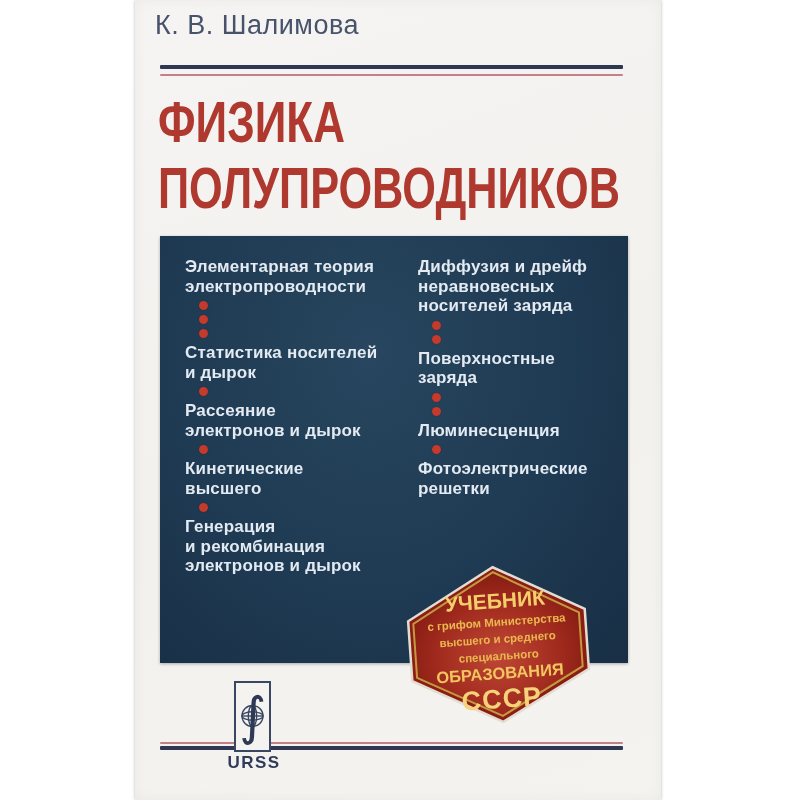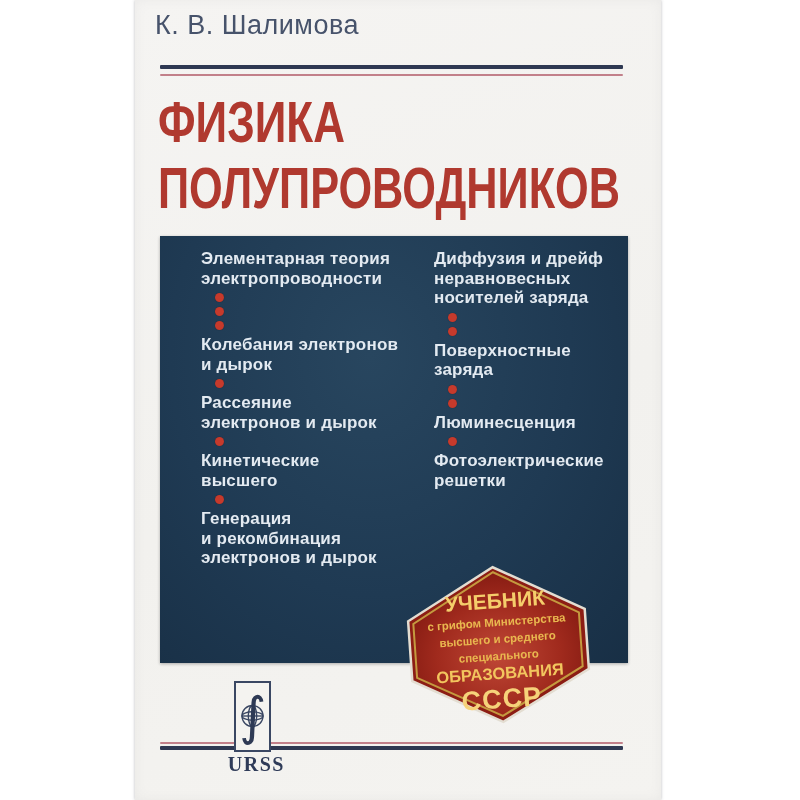--- a/index.html
+++ b/index.html
@@ -31,21 +31,21 @@
   .title-svg text{
     font-family:"Liberation Sans", sans-serif;
     font-weight:bold;
     fill:#b0392f;
   }
   .panel{
     position:absolute;left:25px;top:236px;width:468px;height:427px;
     background:radial-gradient(ellipse at 45% 28%, #28465f 0%, #1f3a53 55%, #182f45 100%);
     box-shadow:0 1px 3px rgba(0,0,0,.3);
   }
-  .col{position:absolute;top:13px;color:#e3eaf1;margin-left:16px;}
+  .col{position:absolute;top:21px;color:#e3eaf1;}
   .col-left{left:25px;width:225px;}
   .col-right{left:258px;width:205px;}
   .topic{
     font-size:17px;line-height:19.5px;font-weight:700;
     letter-spacing:.2px;white-space:pre-line;
   }
   .dot{
     width:9px;height:9px;border-radius:50%;
     background:#c63a2c;margin:5px 0 5px 14px;
     box-shadow:0 0 1px rgba(0,0,0,.4);
@@ -56,23 +56,23 @@
   .t-small{font-size:11.5px;fill:#e9b74f;font-weight:bold;}
   .t-med{font-size:16.5px;fill:#f2c55e;font-weight:bold;}
   .t-cccp{font-weight:bold;font-size:27px;fill:#f6d27a;letter-spacing:1px;}
   .urss-box{
     position:absolute;left:99px;top:681px;width:37px;height:71px;
     background:#f4f3f0;border:2px solid #3a4763;box-sizing:border-box;
     z-index:3;display:flex;align-items:center;justify-content:center;
   }
   .urss-text{
     position:absolute;left:88px;top:753px;width:62px;z-index:3;
-    text-align:right;
-    font-family:Liberation Serif, serif;
-    font-size:20px;font-weight:600;letter-spacing:1.5px;color:#2f3b58;
+    text-align:center;
+    font-family:Liberation Sans, sans-serif;
+    font-size:17px;font-weight:600;letter-spacing:1.5px;color:#2f3b58;
   }
 </style>
 </head>
 <body>
 
 <div class="cover">
 
   <div class="author">К. В. Шалимова</div>
 
   <div class="rule rule-top">
@@ -85,21 +85,21 @@
     <text x="0" y="118" font-size="57" textLength="462" lengthAdjust="spacingAndGlyphs">ПОЛУПРОВОДНИКОВ</text>
   </svg>
 
   <div class="panel">
     <div class="col col-left">
       <div class="topic">Элементарная теория
 электропроводности</div>
       <div class="dot"></div>
       <div class="dot"></div>
       <div class="dot"></div>
-      <div class="topic">Колебания электронов
+      <div class="topic">Статистика носителей
 и дырок</div>
       <div class="dot"></div>
       <div class="topic">Рассеяние
 электронов и дырок</div>
       <div class="dot"></div>
       <div class="topic">Кинетические
 высшего</div>
       <div class="dot"></div>
       <div class="topic">Генерация
 и рекомбинация

